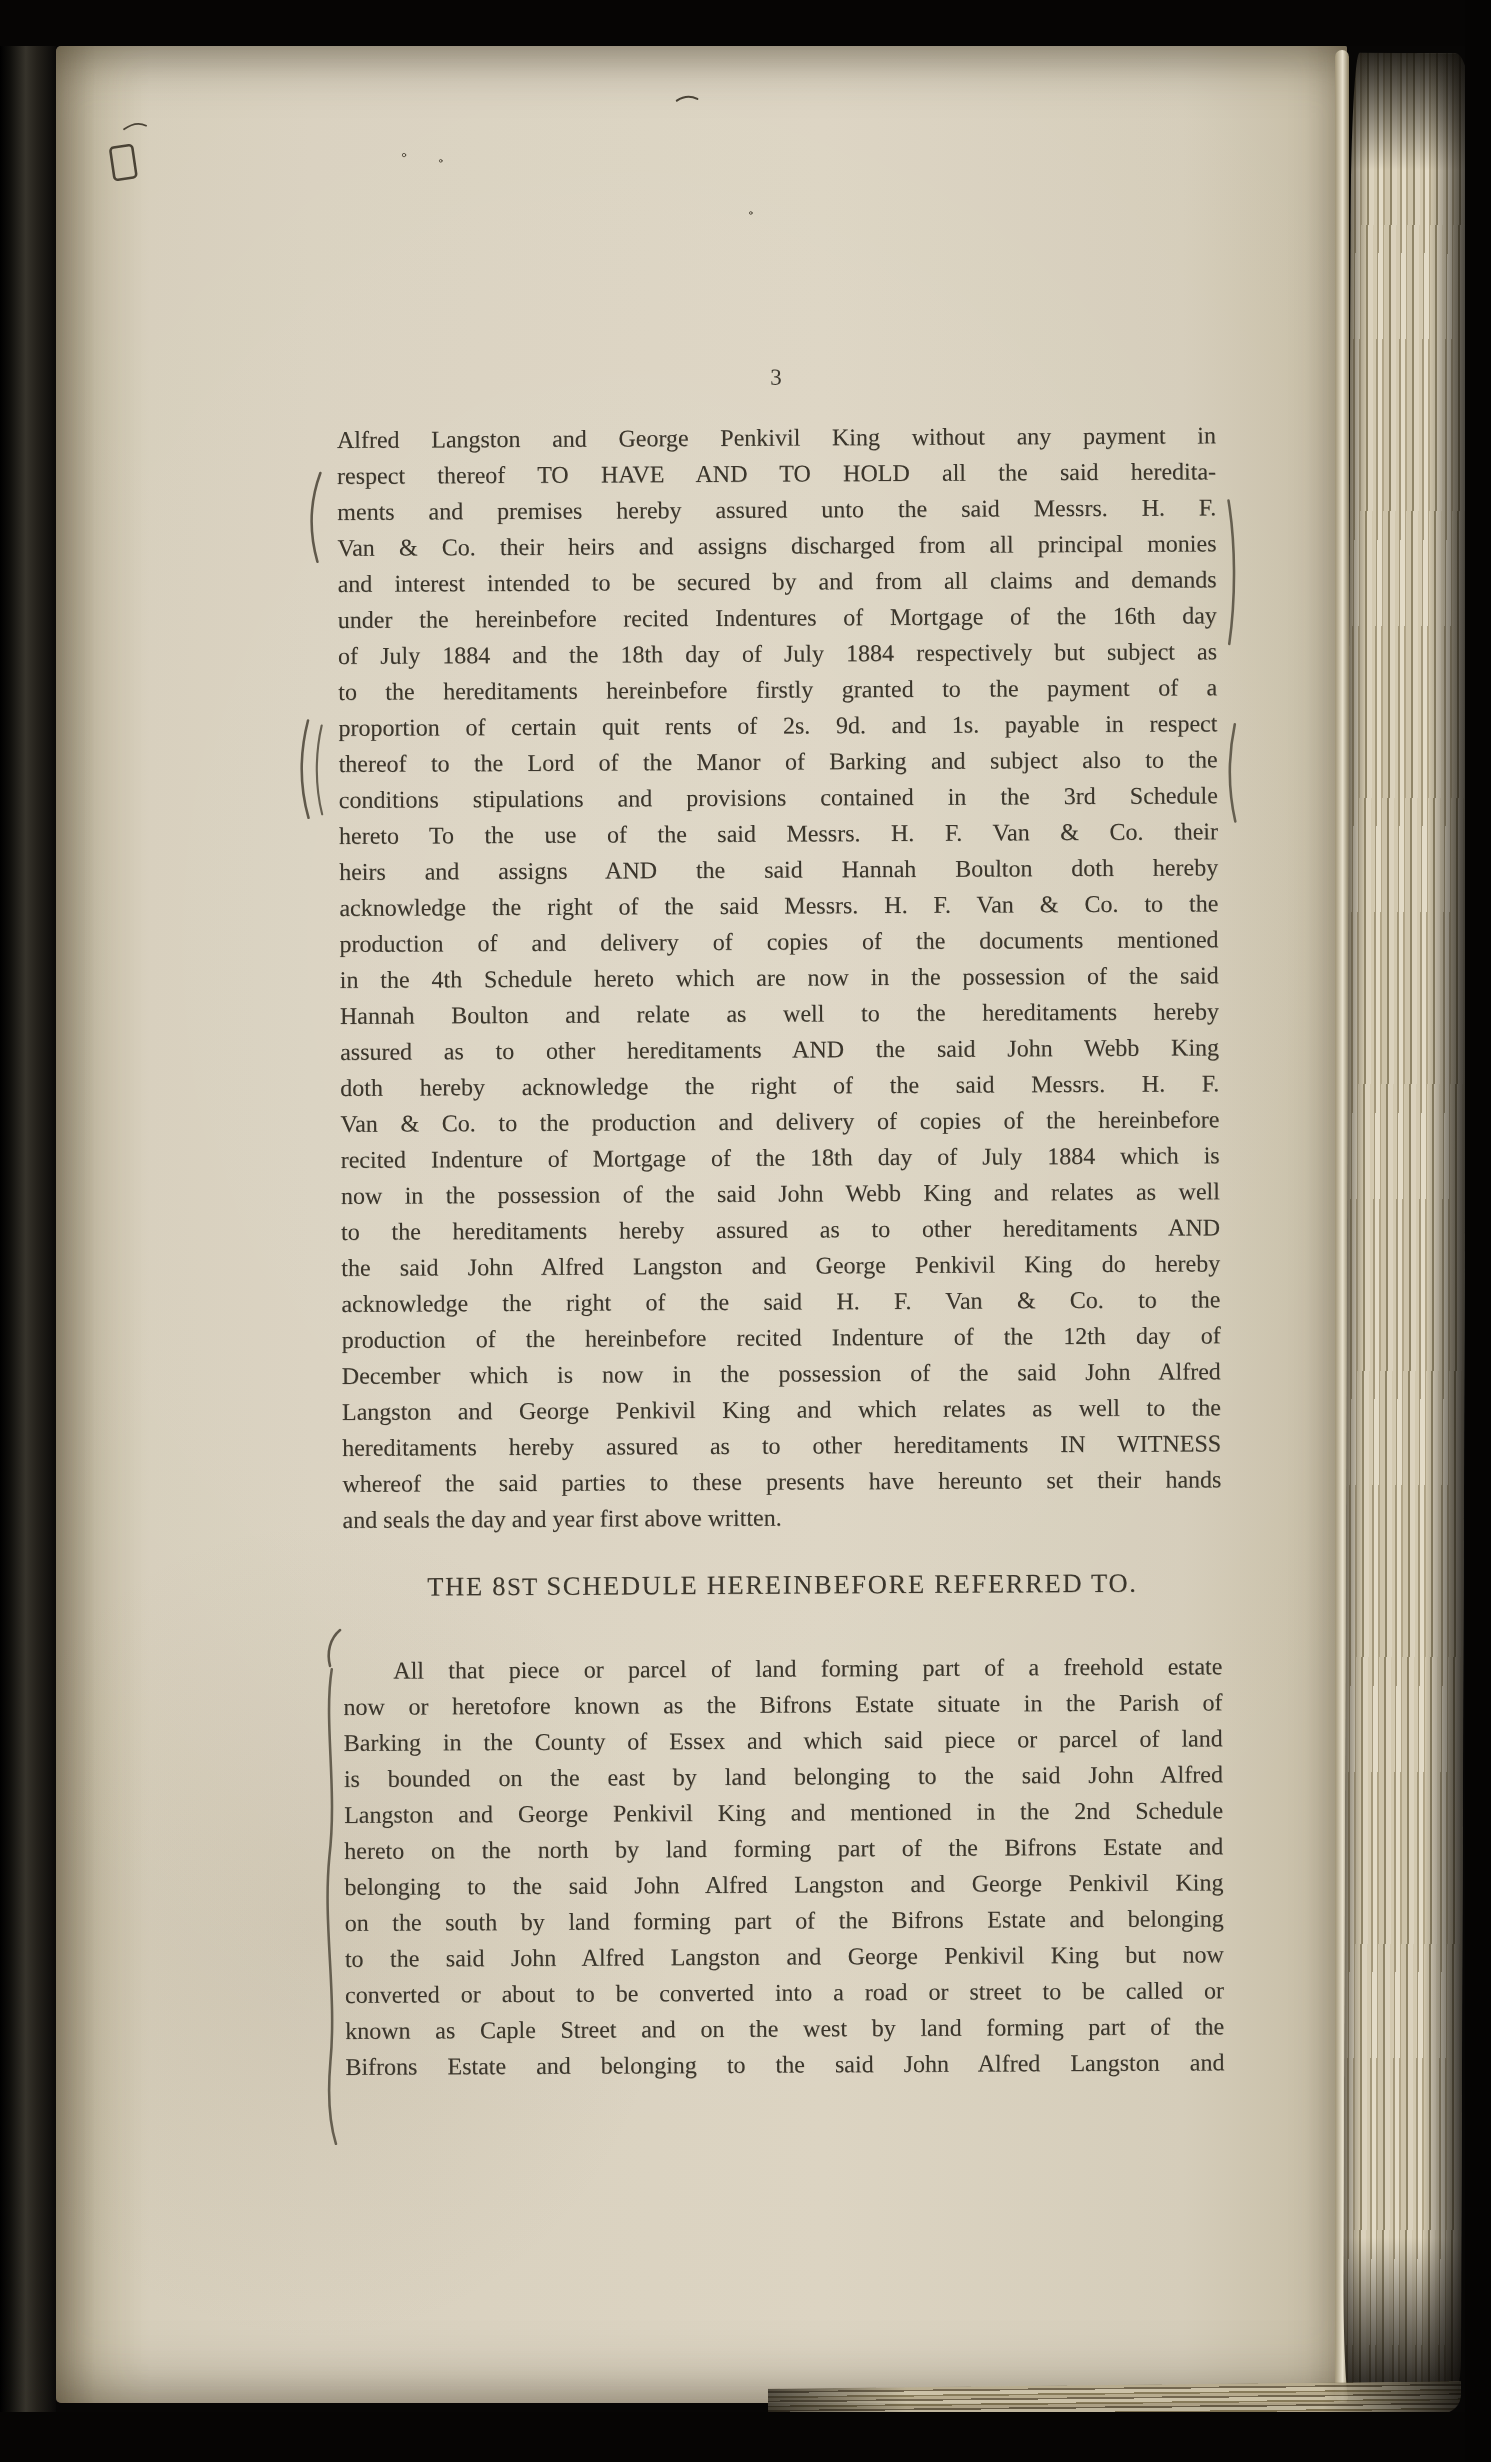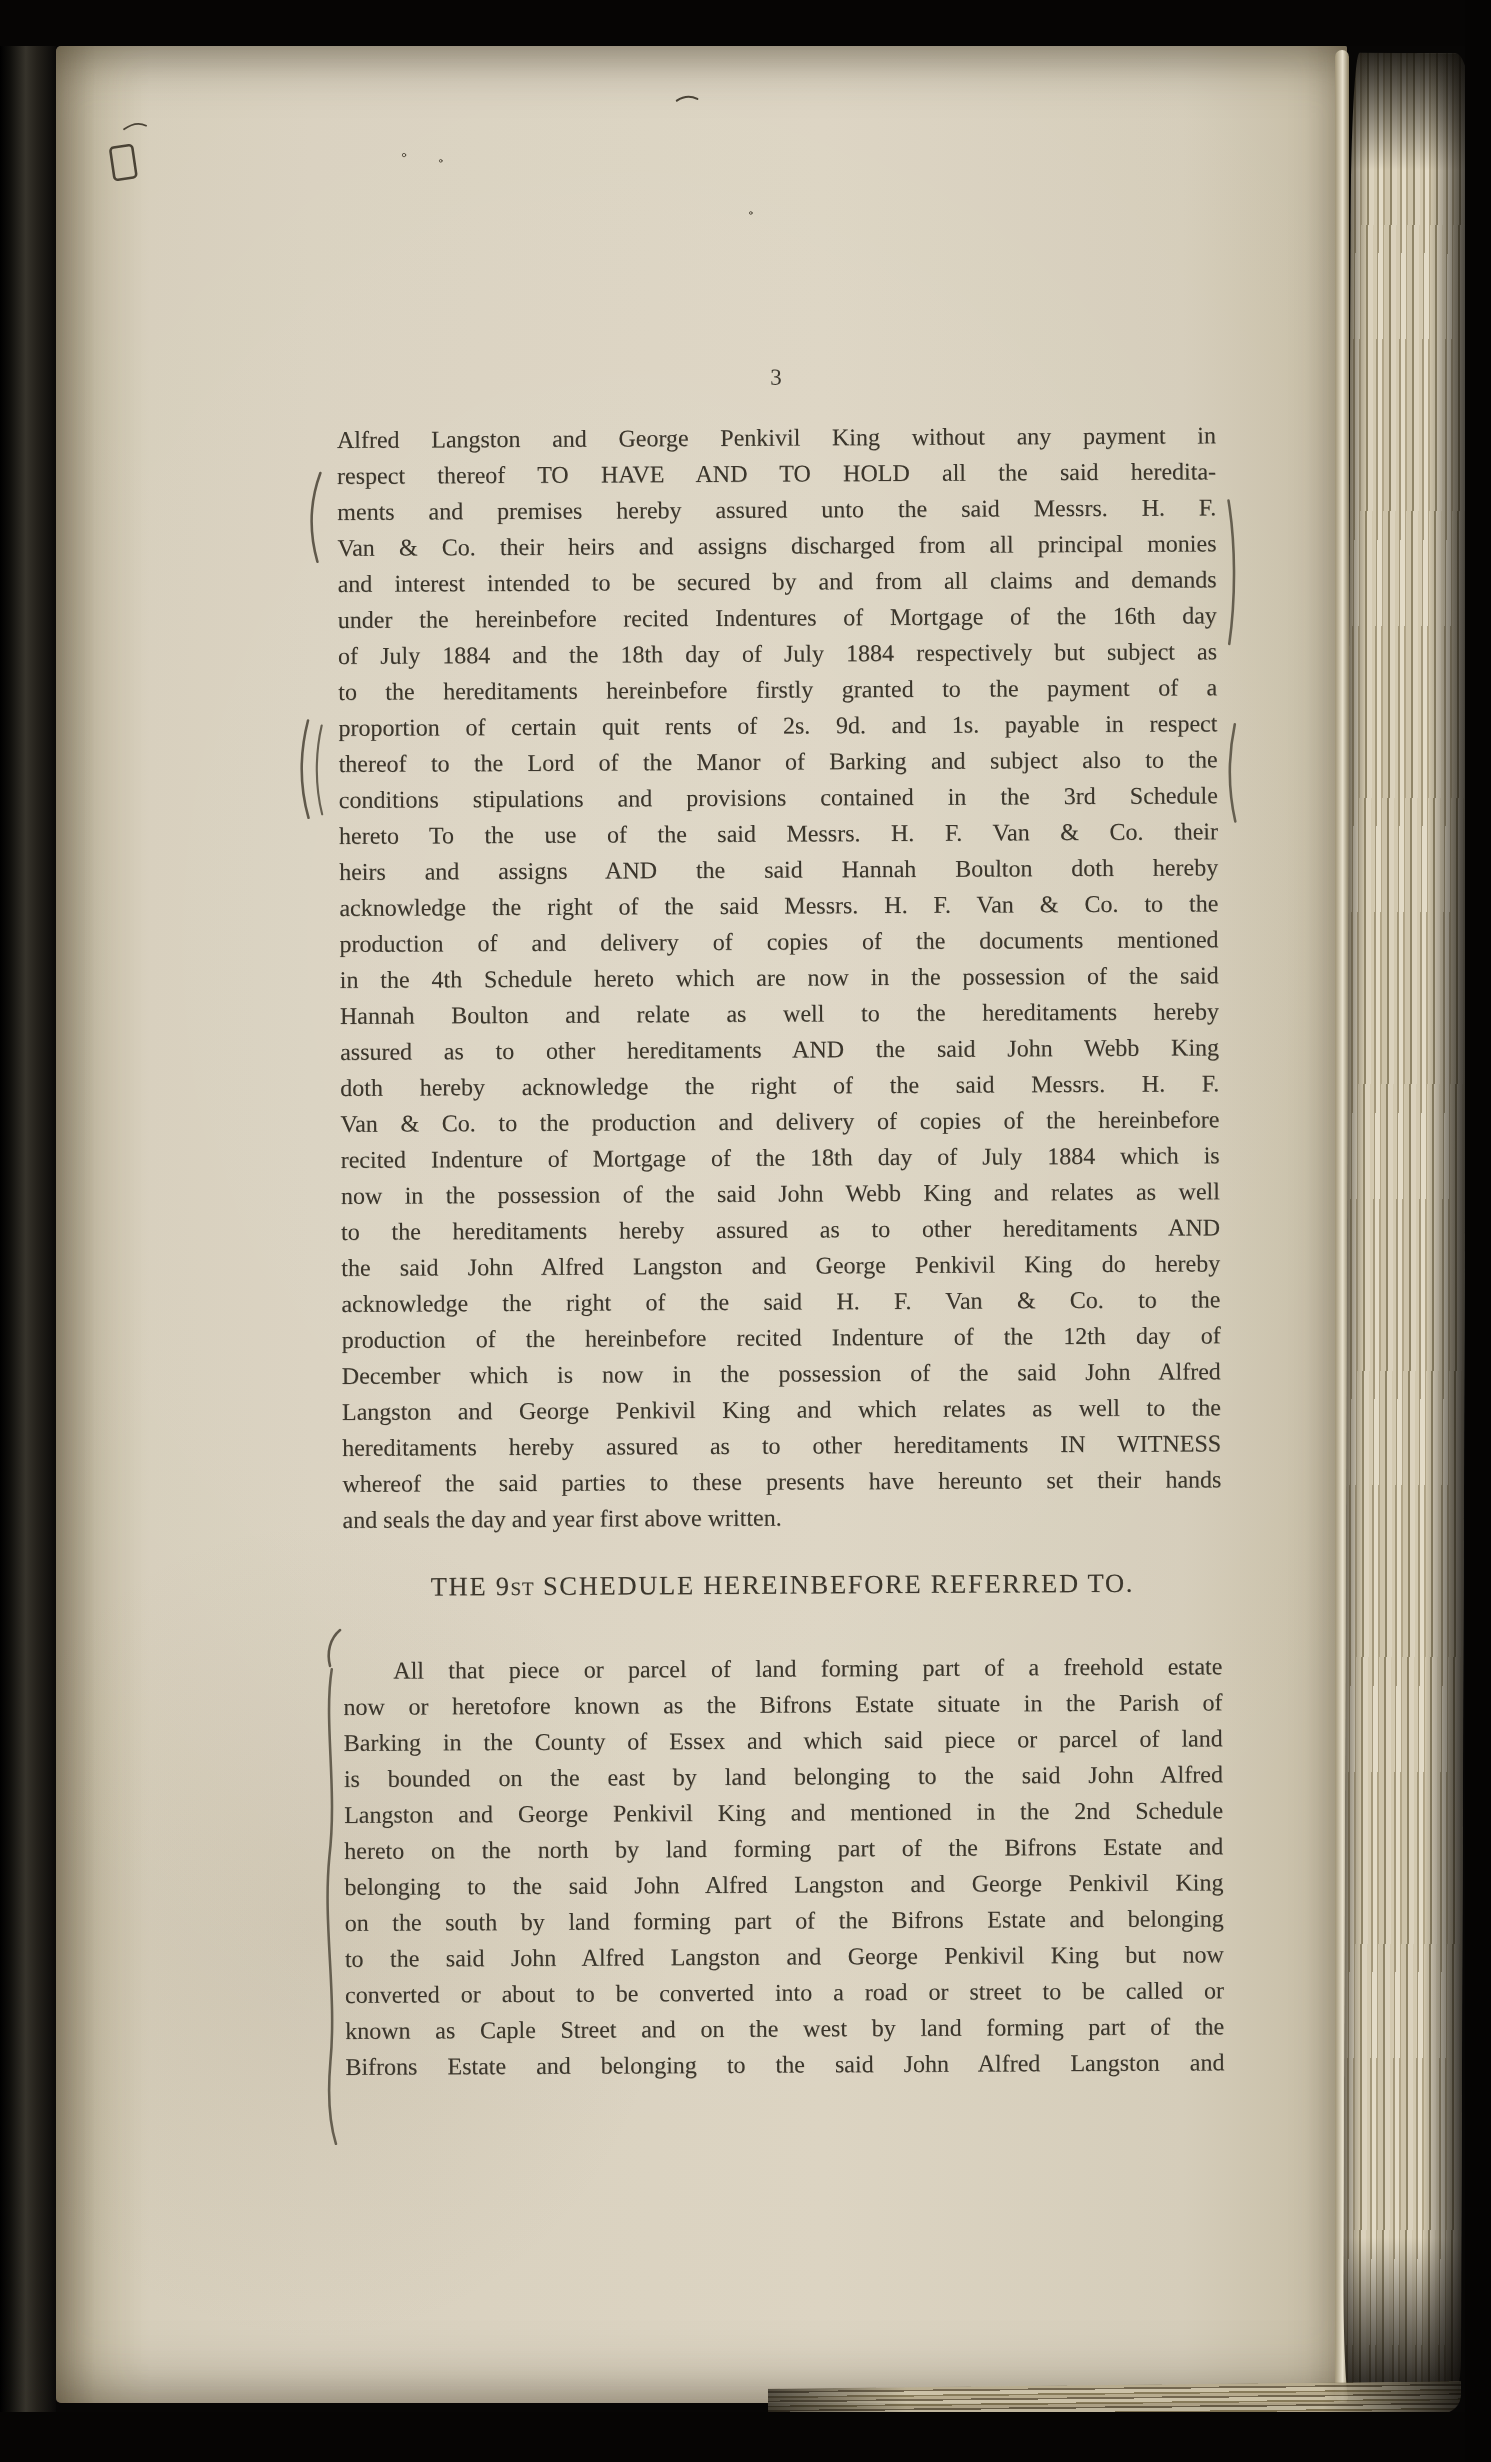--- a/index.html
+++ b/index.html
@@ -66,21 +66,21 @@
     font-size:24px;line-height:36px;color:#3b362c;
     text-shadow:0.3px 0.3px 0.6px rgba(59,54,44,0.35);
   }
   .line{text-align:justify;text-align-last:justify;}
   .line.last{text-align-last:left;}
   .line.indent{text-indent:50px;}
   .schedule-heading{
     margin-top:31px;height:38px;text-align:center;
     font-size:26.5px;letter-spacing:1.7px;color:#3b362c;white-space:nowrap;
   }
-  .schedule-heading .ord{font-size:19px;letter-spacing:0.9px;}
+  .schedule-heading .ord{font-size:25px;letter-spacing:0.9px;}
   .schedule-paragraph{margin-top:46px;}
 
   
   .marks{position:absolute;left:0;top:0;width:1291px;height:2357px;pointer-events:none;}
   .marks path, .marks rect, .marks circle{stroke:#4a4336;fill:none;stroke-linecap:round;}
 </style>
 </head>
 <body>
 
 <div id="screen">
@@ -141,21 +141,21 @@
             <div class="line">acknowledge the right of the said H. F. Van &amp; Co. to the</div>
             <div class="line">production of the hereinbefore recited Indenture of the 12th day of</div>
             <div class="line">December which is now in the possession of the said John Alfred</div>
             <div class="line">Langston and George Penkivil King and which relates as well to the</div>
             <div class="line">hereditaments hereby assured as to other hereditaments IN WITNESS</div>
             <div class="line">whereof the said parties to these presents have hereunto set their hands</div>
             <div class="line last">and seals the day and year first above written.</div>
           </div>
 
         <div class="schedule-heading">
-          <span>THE 9</span><span class="ord">ST</span><span> SCHEDULE HEREINBEFORE REFERRED TO.</span>
+          <span>THE 8</span><span class="ord">ST</span><span> SCHEDULE HEREINBEFORE REFERRED TO.</span>
         </div>
 
         <div class="schedule-paragraph">
             <div class="line indent">All that piece or parcel of land forming part of a freehold estate</div>
             <div class="line">now or heretofore known as the Bifrons Estate situate in the Parish of</div>
             <div class="line">Barking in the County of Essex and which said piece or parcel of land</div>
             <div class="line">is bounded on the east by land belonging to the said John Alfred</div>
             <div class="line">Langston and George Penkivil King and mentioned in the 2nd Schedule</div>
             <div class="line">hereto on the north by land forming part of the Bifrons Estate and</div>
             <div class="line">belonging to the said John Alfred Langston and George Penkivil King</div>

